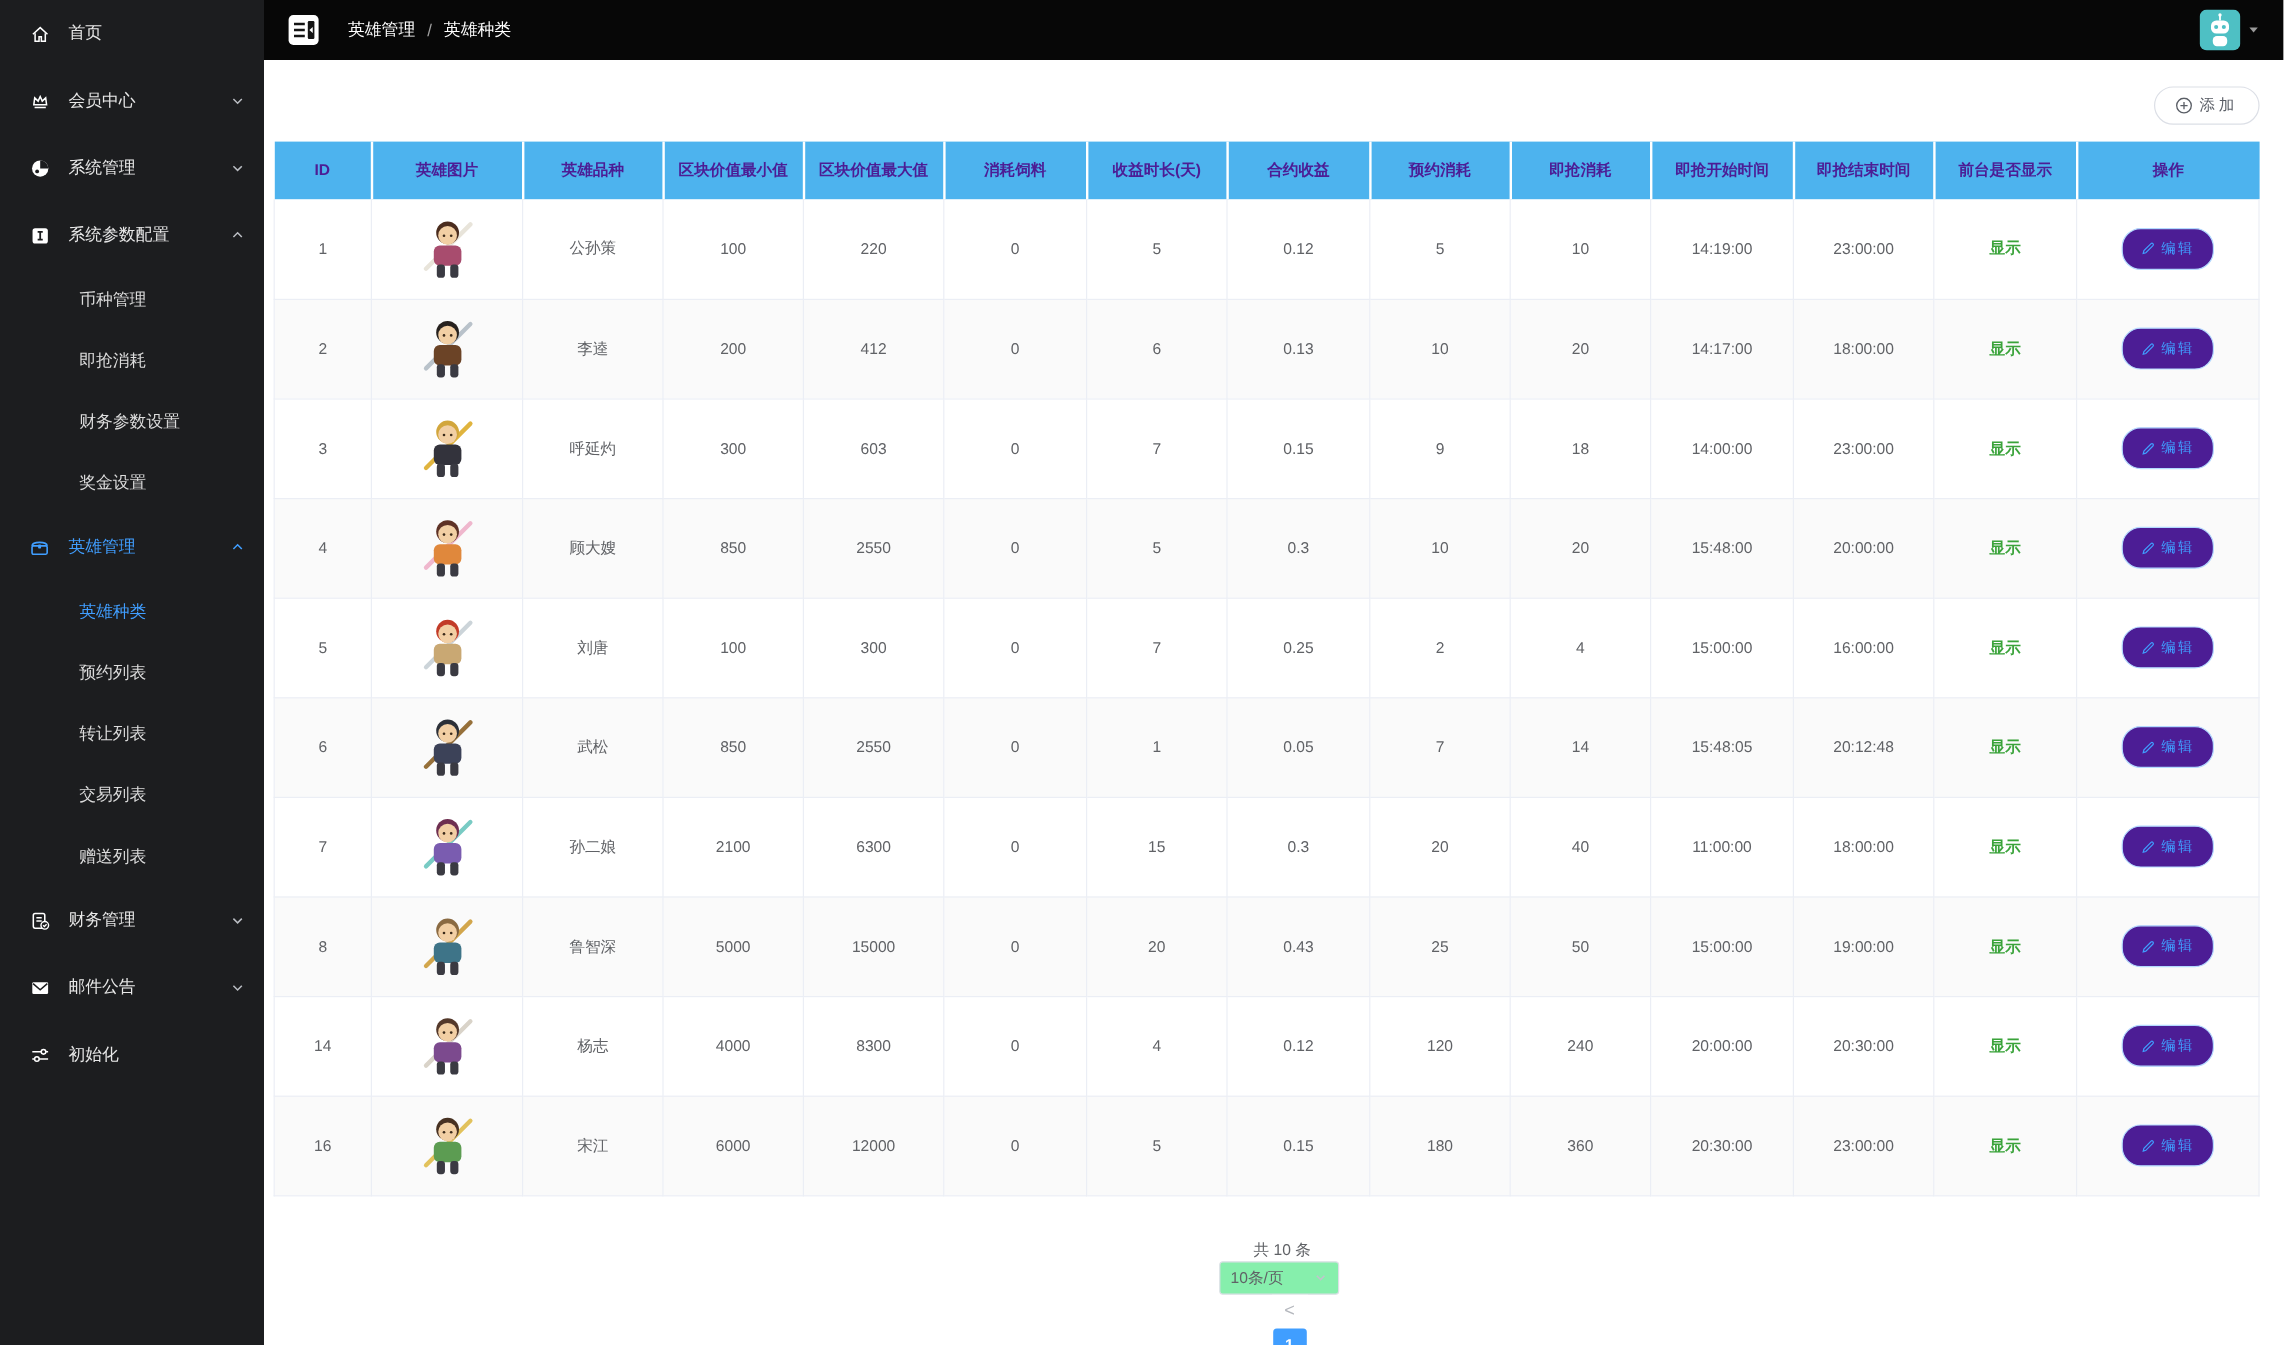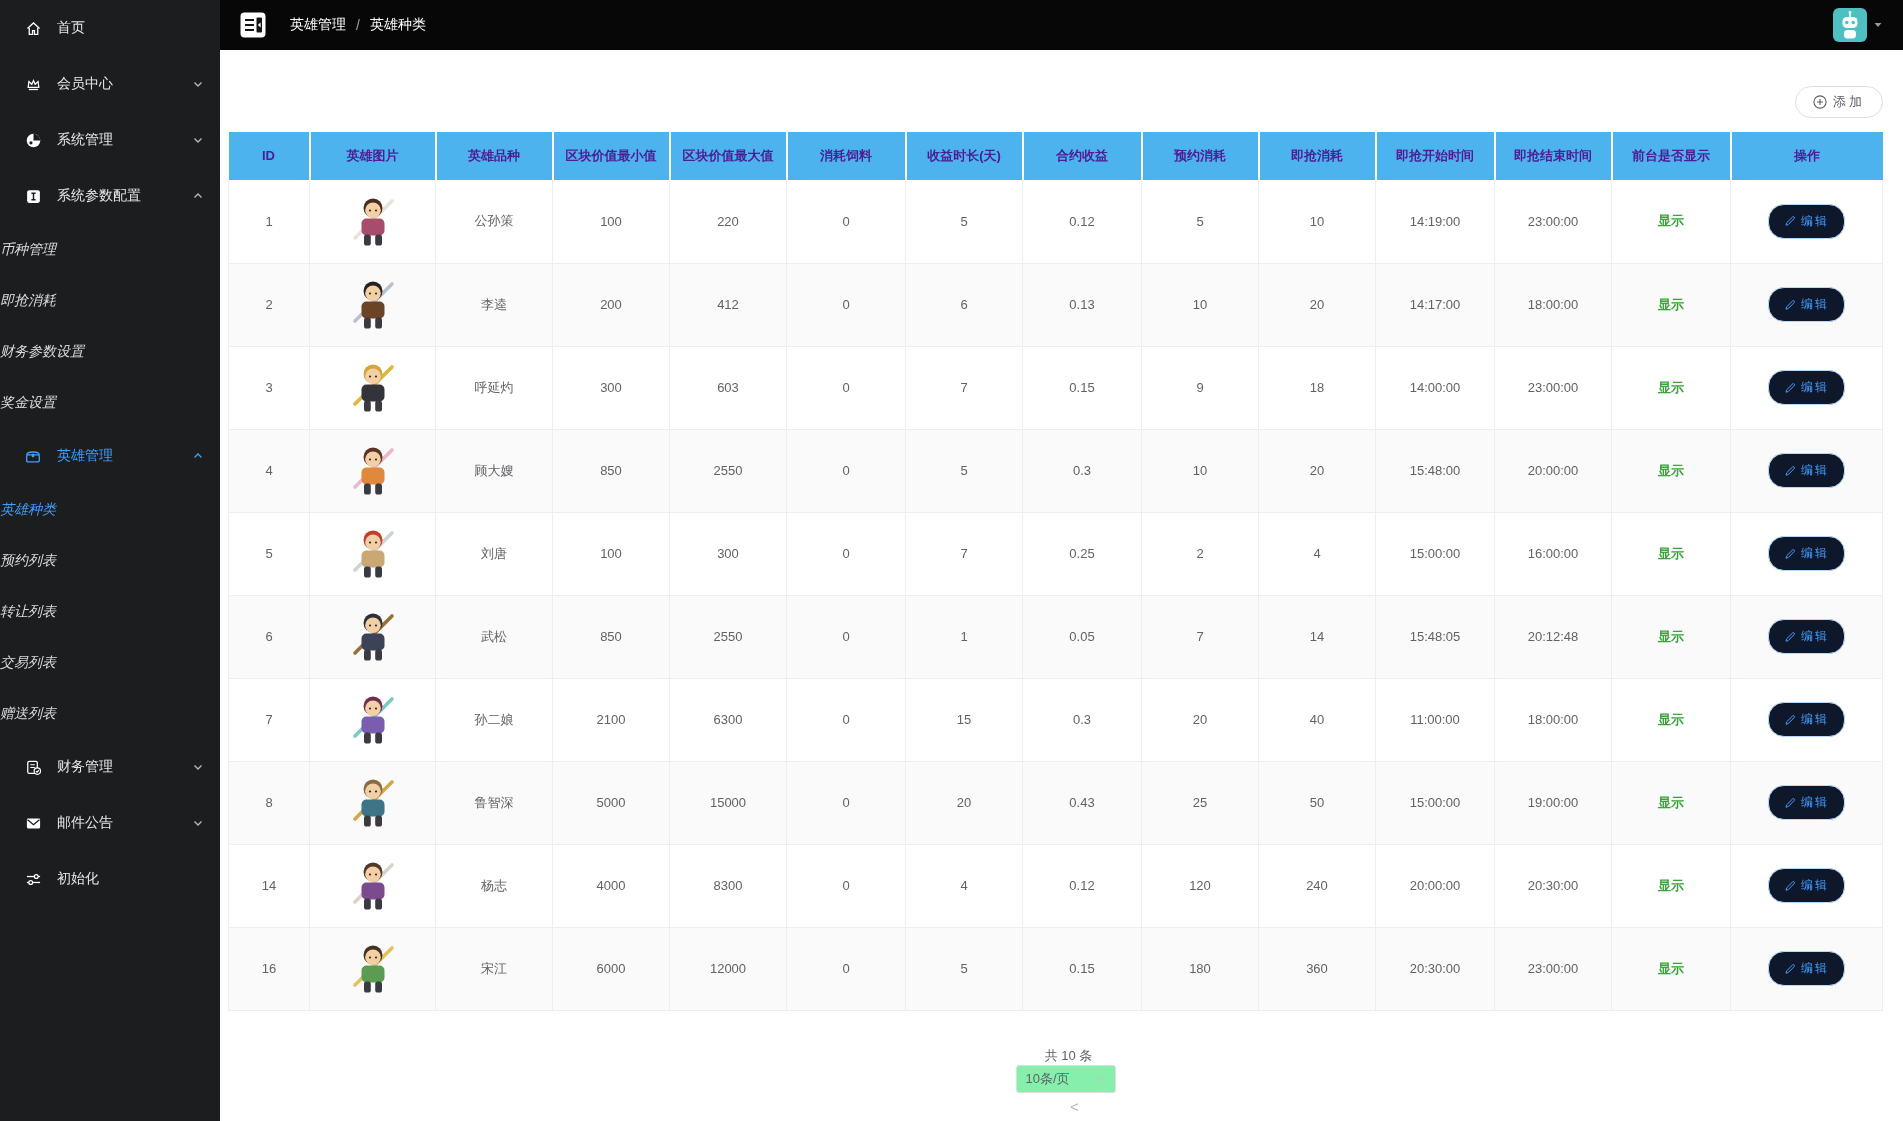--- a/index.html
+++ b/index.html
@@ -9,53 +9,53 @@
     background:#fff; font-family:"Liberation Sans","DejaVu Sans",sans-serif;
     -webkit-font-smoothing:antialiased;
   }
 
   
   .sidebar { position:absolute; left:0; top:0; width:220px; height:100%; background:#1c1d1f; z-index:3; }
   .side-item { display:flex; align-items:center; height:56px; padding:0 16px 0 24px; color:#e8e8e8; font-size:14px; cursor:pointer; }
   .side-item .icn { width:18px; height:18px; margin-right:15px; display:flex; align-items:center; justify-content:center; }
   .side-item .lbl { flex:1; white-space:nowrap; }
   .side-item .chev { margin-left:auto; display:flex; }
-  .side-sub-item { height:51px; line-height:51px; color:#dcdcdc; font-size:14px; cursor:pointer; white-space:nowrap;font-style:italic; }
+  .side-sub-item { height:51px; line-height:51px; padding-left:66px; color:#dcdcdc; font-size:14px; cursor:pointer; white-space:nowrap; }
   .is-blue { color:#409EFF !important; }
 
   
   .topbar { position:absolute; left:220px; top:0; width:1683px; height:50px; background:#070707;
             display:flex; align-items:center; padding:0 20px; z-index:2; }
   .menu-toggle { display:flex; cursor:pointer; }
   .crumbs { display:flex; align-items:center; margin-left:24px; font-size:14px; color:#fff; }
   .crumbs .sep { margin:0 10px; color:#a0a0a0; }
   .top-right { margin-left:auto; display:flex; align-items:center; gap:6px; }
   .avatar { display:flex; cursor:pointer; }
   .caret-down { display:flex; }
 
   
-  .main { position:absolute; left:220px; top:68px; width:1683px; height:837px; background:#fff; }
+  .main { position:absolute; left:220px; top:54px; width:1683px; height:837px; background:#fff; }
   .toolbar { display:flex; justify-content:flex-end; padding:18px 20px 0; }
   .add-btn { height:32px; border:1px solid #dcdfe6; border-radius:16px; background:#fff; color:#5a5e66;
              font-size:13px; padding:0 17px; display:inline-flex; align-items:center; gap:6px; cursor:pointer;
              font-family:inherit; letter-spacing:3px; }
 
   .table-wrap { margin:14px 20px 0 8px; }
   table { width:100%; border-collapse:collapse; table-layout:fixed; }
   thead th { background:#4db3ee; color:#4c1d95; font-size:13px; font-weight:bold; text-align:center;
              vertical-align:middle; padding:13px 8px; line-height:1.7; border-right:2px solid #fff;
              word-break:break-all; }
   thead th:last-child { border-right:none; }
   tbody td { height:83px; text-align:center; vertical-align:middle; font-size:13px; color:#606266;
              border-bottom:1px solid #ebeef5; border-right:1px solid #ebeef5; padding:0 4px;
              background-clip:padding-box; }
   tbody td:first-child { border-left:1px solid #ebeef5; }
   tbody tr:nth-child(even) td { background-color:#fafafa; }
   .show-link { color:#3aa33a; font-weight:bold; cursor:pointer; }
-  .edit-btn { display:inline-flex; align-items:center; gap:5px; padding:8px 15px; background:#0f172a;
+  .edit-btn { display:inline-flex; align-items:center; gap:5px; padding:8px 15px; background:#4c1d95;
               border:1px solid #b3d9ff; color:#409EFF; border-radius:16px; font-size:12px; cursor:pointer;
               font-family:inherit; letter-spacing:2px; }
 
   
   .pagination { display:flex; align-items:center; margin:36px 0 0 26px; font-size:13px; color:#606266;flex-direction:column; }
   .pg-total { margin-right:12px; }
   .page-select { width:100px; height:28px; border:1px solid #dcdfe6; border-radius:3px; display:inline-flex;
                  align-items:center; justify-content:space-between; padding:0 9px; color:#606266; cursor:pointer;
                  margin-right:18px; background:#86efac; }
   .pager-btn { width:30px; height:28px; display:inline-flex; align-items:center; justify-content:center;

